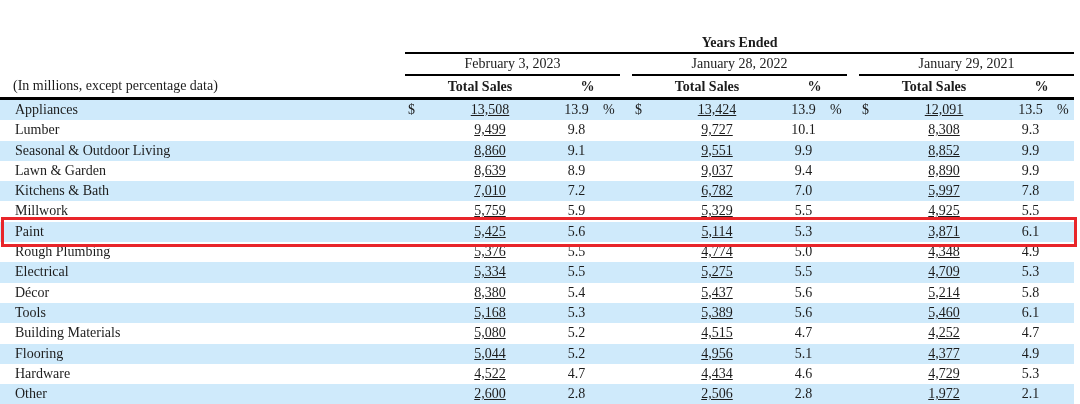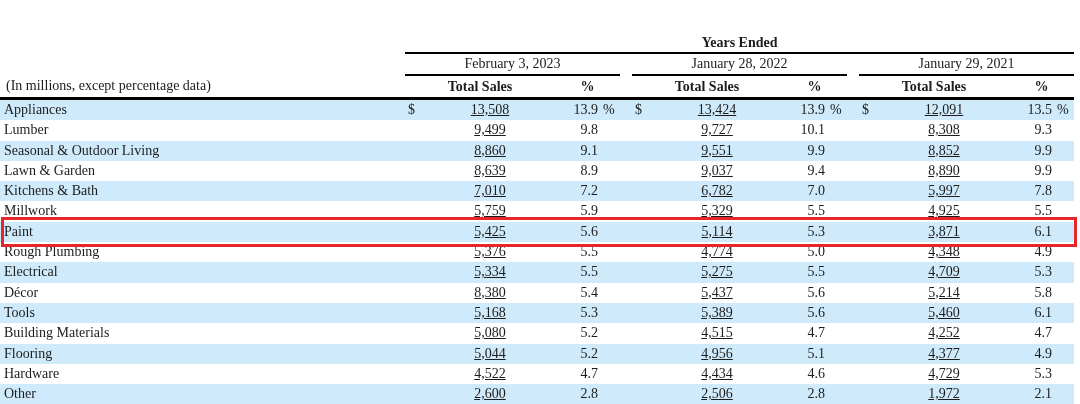--- a/index.html
+++ b/index.html
@@ -46,29 +46,29 @@
     text-align: center;
     border-bottom: 2px solid #000;
     height: 20px;
   }
   tr.r-dates td.gap, tr.r-dates td.lbl, tr.r-years td.lbl { border: none; }
   tr.r-sub td, tr.r-sub th {
     border-bottom: 3px solid #000;
     height: 21px;
   }
   tr.r-sub th.ts, tr.r-sub th.pc { font-weight: bold; text-align: center; }
-  tr.r-sub td.note { text-align: left; padding-left: 6px; }
+  tr.r-sub td.note { text-align: left; padding-left: 13px; }
 
   
   tbody td { height: 20.3px; line-height: 20.3px; }
   tbody tr.stripe { background: var(--stripe, #cfeafb); }
-  tbody td.label  { text-align: left;  padding-left: 4px; }
+  tbody td.label  { text-align: left;  padding-left: 15px; }
   tbody td.dollar { text-align: left;  padding-left: 3px; }
   tbody td.sales  { text-align: center; text-decoration: underline; }
-  tbody td.pct    { text-align: right; }
+  tbody td.pct    { text-align: center; }
   tbody td.sign   { text-align: left;  padding-left: 5px; }
   tbody tr.total td {
     font-weight: bold;
     border-top: 2px solid #000;
     border-bottom: 3px solid #000;
   }
 
   
   .red-box {
     position: absolute;

